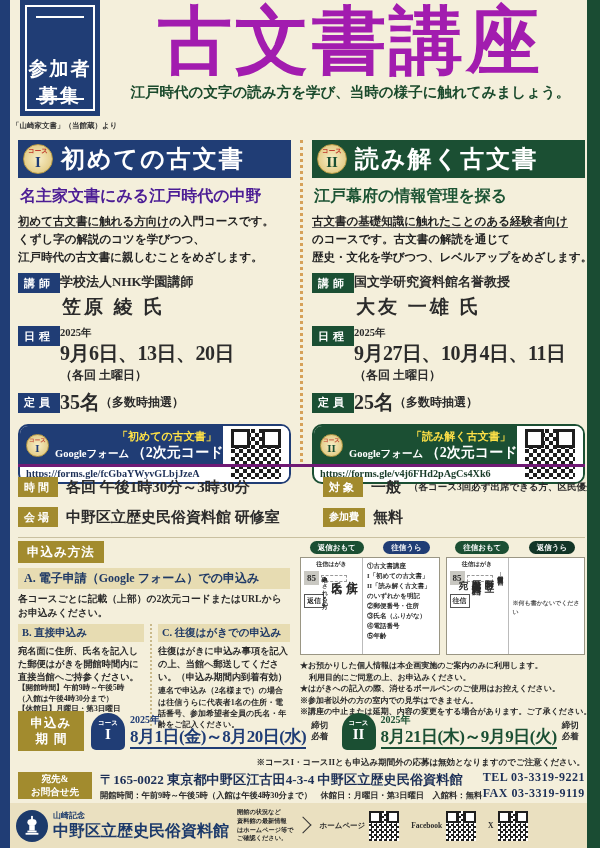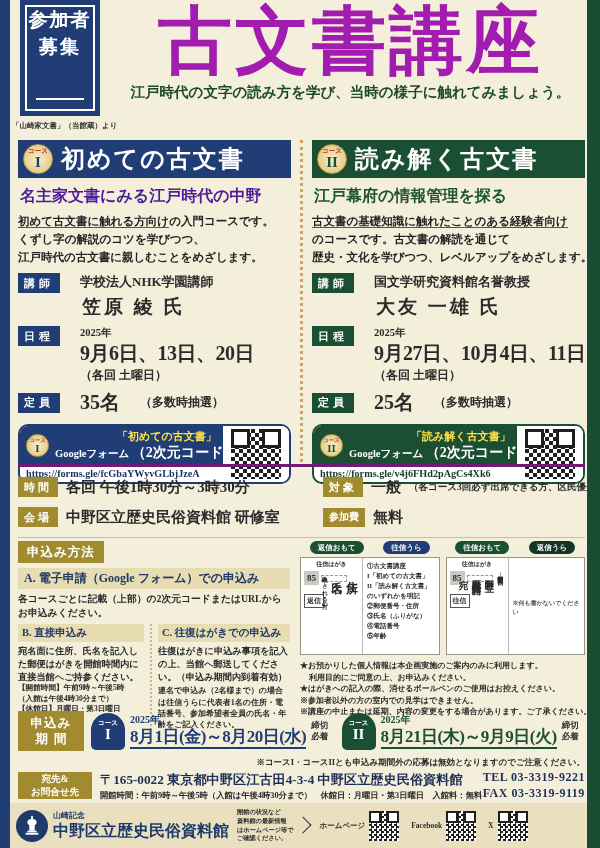--- a/index.html
+++ b/index.html
@@ -6,21 +6,21 @@
 html,body { width:600px; }
 body { font-family:"Liberation Serif","DejaVu Serif",serif; }
 .page { position:relative; width:600px; height:848px; background:#f4efdb; color:#2b2b2b; overflow:hidden; }
 .edge { position:absolute; top:0; bottom:0; z-index:6; }
 .edge-l { left:0; width:10px; background:#203d75; }
 .edge-r { right:0; width:13px; background:#1a4c33; }
 
 
 .hd { position:absolute; left:10px; right:13px; top:0; height:138px; }
 .badge { position:absolute; left:10px; top:0; width:80px; height:116px; background:#203d75; padding:5px; }
-.badge-in { position:relative; border:2px solid #fff; height:100%; display:flex; flex-direction:column; justify-content:flex-start; align-items:center; gap:1px; color:#fff; font-weight:bold; font-size:19px; letter-spacing:2px; }
+.badge-in { position:relative; border:2px solid #fff; height:100%; display:flex; flex-direction:column; justify-content:flex-end; align-items:center; gap:1px; color:#fff; font-weight:bold; font-size:19px; letter-spacing:2px; }
 .badge-in::before,.badge-in::after { content:""; position:absolute; left:9px; right:9px; height:2px; background:#fff; }
 .badge-in::before { top:9px; } .badge-in::after { bottom:9px; }
 .credit { position:absolute; left:2px; top:121px; width:120px; font-size:7.5px; font-weight:bold; color:#333; }
 .hd-main { position:absolute; left:104px; right:0; top:4px; text-align:center; }
 .title { font-size:74px; line-height:1.02; color:#a21caf; font-weight:bold; letter-spacing:3px; white-space:nowrap; }
 .subtitle { font-size:14.5px; font-weight:bold; color:#1a4a2c; margin-top:4px; white-space:nowrap; }
 
 
 .courses { position:absolute; left:18px; right:15px; top:140px; height:322px; display:flex; }
 .course { flex:1; min-width:0; }
@@ -30,21 +30,21 @@
 .c1 .course-head { background:#203d75; } .c2 .course-head { background:#1b4f33; }
 .cbadge { width:30px; height:30px; border-radius:50%; background:radial-gradient(#f8eec7,#dcc071); border:1px solid #b99b45; display:flex; flex-direction:column; align-items:center; justify-content:center; line-height:1; flex:none; }
 .cbadge i { font-style:normal; font-size:6.5px; color:#c0392b; font-weight:bold; }
 .cbadge b { font-size:15px; color:#203d75; }
 .c2 .cbadge b { color:#1b4f33; }
 .course-head h2 { color:#fff; font-size:24px; font-weight:bold; letter-spacing:2px; white-space:nowrap; }
 .theme { font-size:16px; font-weight:bold; margin:2px 0 6px 2px; white-space:nowrap; }
 .c1 .theme { color:#4c1d95; } .c2 .theme { color:#1d5434; }
 .desc { font-size:11.5px; font-weight:bold; line-height:1.55; white-space:nowrap; color:#222; }
 .desc .u { border-bottom:1px solid #555; }
-.row { display:flex; align-items:flex-start; gap:20px; margin-top:7px; }
+.row { display:flex; align-items:flex-start; gap:0; margin-top:7px; }
 .chip { flex:none; color:#fff; font-size:11px; font-weight:bold; padding:2.5px 6px; letter-spacing:4px; }
 .c1 .chip { background:#203d75; } .c2 .chip { background:#1b4f33; }
 .lect-org { font-size:13px; font-weight:bold; white-space:nowrap; }
 .lect-name { font-size:19px; font-weight:bold; letter-spacing:3px; margin:3px 0 0 2px; white-space:nowrap; }
 .sched-row { margin-top:6px; }
 .year { font-size:10.5px; font-weight:bold; }
 .dates { font-size:20px; font-weight:bold; white-space:nowrap; letter-spacing:-0.5px; }
 .dates-note { font-size:12px; font-weight:bold; }
 .cap-row { margin-top:5px; align-items:center; }
 .cap { font-size:20px; font-weight:bold; }

